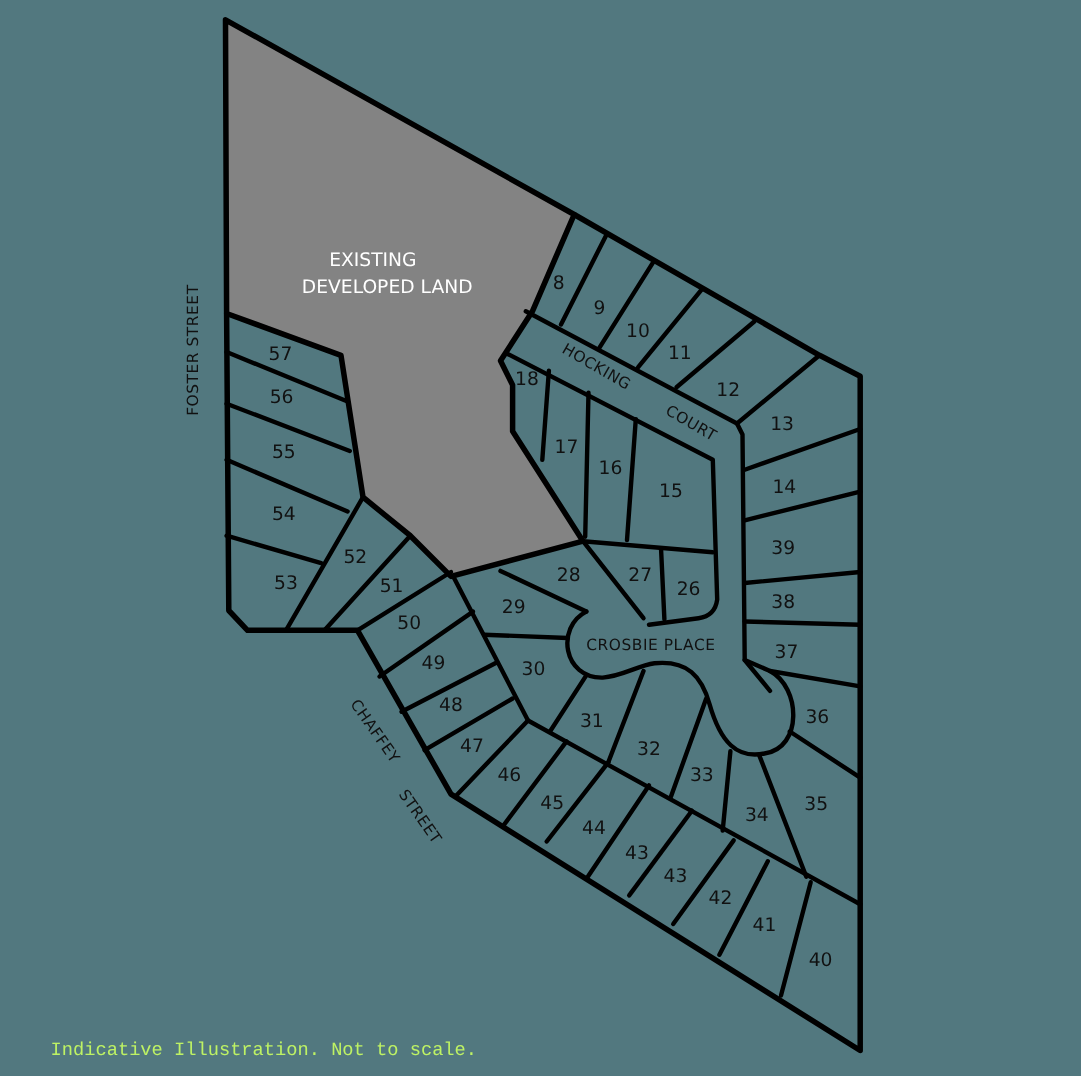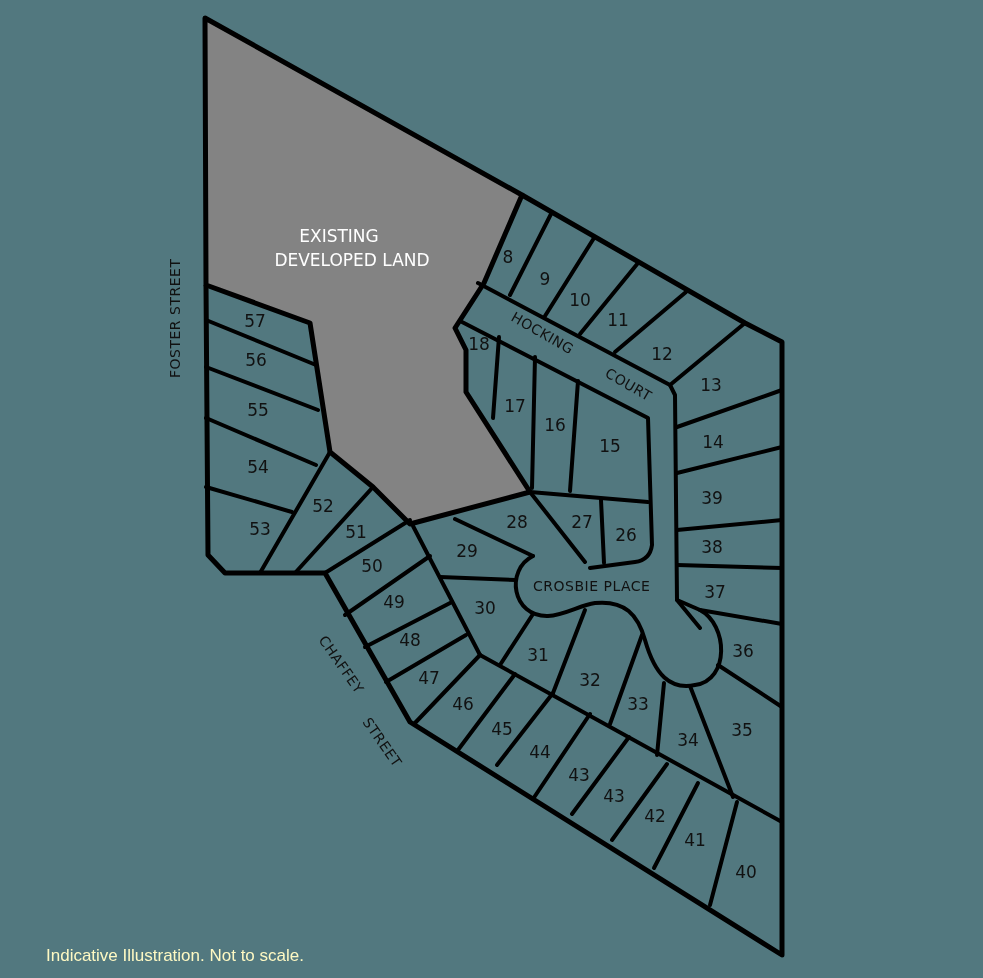--- a/index.html
+++ b/index.html
@@ -9,22 +9,22 @@
     position: relative;
     overflow: hidden;
     font-family: "DejaVu Sans", sans-serif;
   }
   #map { position: absolute; left: 0; top: 0; }
   .lot-num { font-size: 17px; fill: #111; font-family: "DejaVu Sans", sans-serif; }
   .street { font-size: 14px; fill: #111; letter-spacing: 0.5px; font-family: "DejaVu Sans", sans-serif; }
   .dev-label { font-size: 17px; fill: #ffffff; font-family: "DejaVu Sans", sans-serif; }
   .note {
     position: absolute; left: 46px; top: 946px;
-    font-size: 17px; color: #fef9c3;
-    font-family: Liberation Sans, sans-serif;
+    font-size: 17px; color: #bef264;
+    font-family: Liberation Mono, monospace;
   }
 </style>
 </head>
 <body>
 
 <svg id="map" width="983" height="978" viewBox="0 0 983 978">
 
   <path d="M205,18 L522,195 L484,283 L455,328 L466,350 L466,392 L530,492 L410,524 L373,487 L330,452 L310,323 L206,285 Z" fill="#838383" stroke="#000" stroke-width="5" stroke-linejoin="round"></path>
 
   <path d="M522,195 L745,323 L782,342 L782,955 L410,722 L325,573 L225,573 L208,555 L206,285" fill="none" stroke="#000" stroke-width="5" stroke-linejoin="round"></path>

